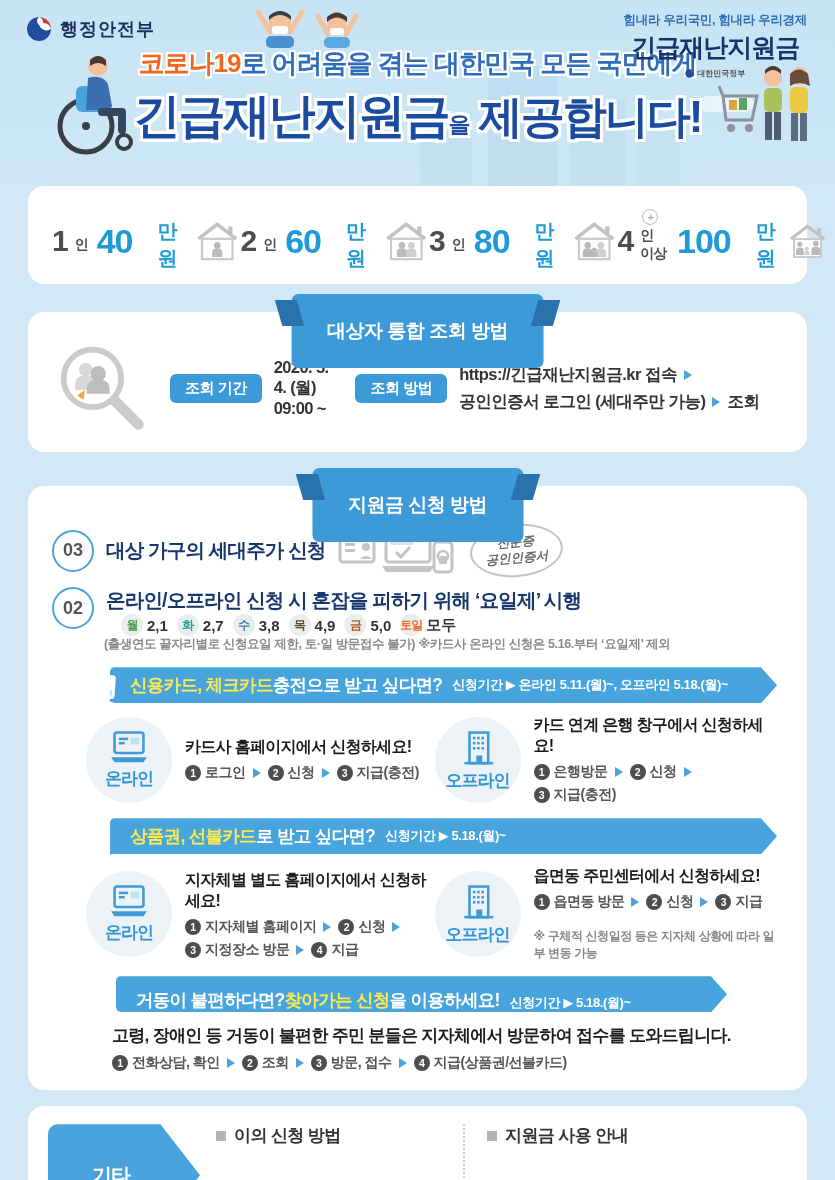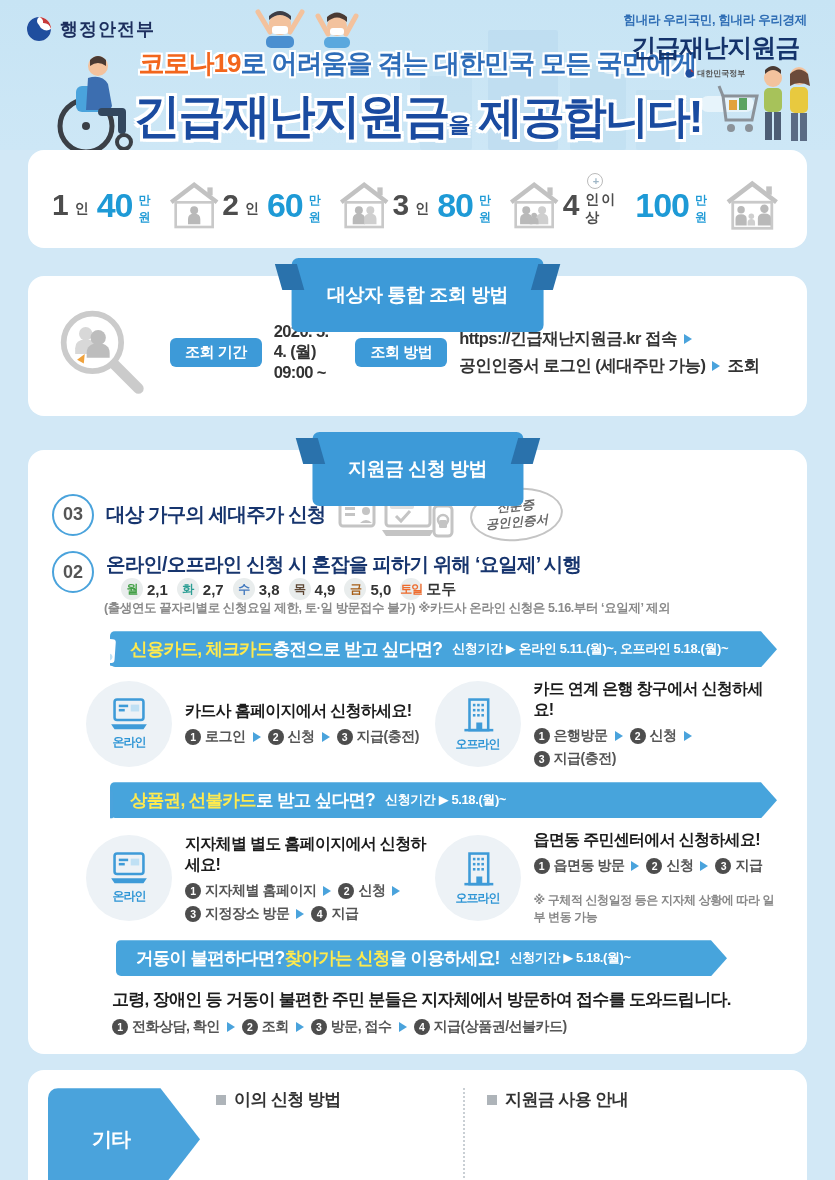--- a/index.html
+++ b/index.html
@@ -3,21 +3,21 @@
 <meta charset="utf-8">
 <style>
   html,body{margin:0;padding:0;}
   body{
     width:835px;height:1180px;overflow:hidden;position:relative;
     background:#d2e8f6;
     font-family:"Liberation Sans","DejaVu Sans",sans-serif;
     -webkit-font-smoothing:antialiased;
   }
   
-  .header{position:relative;height:150px;background:linear-gradient(#c7e4f4,#cde7f6);overflow:hidden;}
+  .header{position:relative;height:186px;background:linear-gradient(#c7e4f4,#cde7f6);overflow:hidden;}
   .bldg{position:absolute;bottom:0;background:#b9d9ee;opacity:.6;border-radius:2px;}
   .cloud{position:absolute;background:#eef7fd;border-radius:20px;opacity:.8;}
   .gov-logo-row{position:absolute;left:26px;top:16px;display:flex;align-items:center;gap:8px;z-index:3;}
   .gov-logo-row .mtext{font-size:18px;font-weight:800;color:#1d2f5e;letter-spacing:1px;}
   .brand{position:absolute;right:28px;top:12px;text-align:center;z-index:3;}
   .brand .slogan{font-size:12.5px;font-weight:800;color:#2f6eb5;letter-spacing:-0.3px;}
   .brand .prog{font-size:25px;font-weight:900;color:#14336b;letter-spacing:-1px;margin-top:2px;}
   .brand .gv{display:flex;align-items:center;justify-content:center;gap:3px;margin-top:4px;font-size:8px;color:#555;font-weight:700;}
   .headline{position:absolute;left:0;right:0;top:46px;text-align:center;z-index:2;}
   .hl1{font-size:26px;font-weight:900;letter-spacing:-1px;color:#2e6db9;
@@ -32,21 +32,21 @@
   .card{background:#fff;border-radius:16px;margin:0 28px;position:relative;}
   .card-elig{margin-top:0;padding:16px 18px 10px;}
   .bluebox{background:#3e9bd8;border-radius:9px;width:566px;margin:0 auto;text-align:center;padding:10px 8px 11px;}
   .bluebox .t1{color:#fff;font-size:23px;font-weight:900;letter-spacing:-1px;}
   .bluebox .t2{color:#eaf6ff;font-size:13px;font-weight:700;margin-top:3px;letter-spacing:-0.4px;}
   .amt-row{display:flex;justify-content:space-between;align-items:center;padding:12px 6px 6px;}
   .amt{display:flex;align-items:center;gap:6px;}
   .amt .n{font-size:30px;font-weight:900;color:#4d4d4d;}
   .amt .sfx{font-size:14px;font-weight:800;color:#4d4d4d;position:relative;top:4px;letter-spacing:-1px;}
   .amt .num{font-size:34px;font-weight:900;color:#1e9ad6;letter-spacing:-1px;margin-left:3px;}
-  .amt .unit{font-size:12px;font-weight:900;color:#1e9ad6;position:relative;top:4px;letter-spacing:-1px;}
+  .amt .unit{font-size:20px;font-weight:900;color:#1e9ad6;position:relative;top:4px;letter-spacing:-1px;margin-left:19px;}
   .pluswrap{position:relative;}
   .plus{position:absolute;top:-18px;left:2px;width:14px;height:14px;border:1.5px solid #bbb;border-radius:50%;
         color:#9fb6c6;font-size:11px;font-weight:800;display:flex;align-items:center;justify-content:center;background:#fff;}
   
   .ribbon{position:absolute;top:-18px;left:50%;transform:translateX(-50%);background:#3d9ad8;color:#fff;
           font-size:19px;font-weight:900;letter-spacing:-0.5px;padding:24px 36px;border-radius:7px;white-space:nowrap;z-index:2;}
   .ribbon::before{content:"";position:absolute;left:-13px;top:6px;width:22px;height:26px;background:#2a72ac;transform:skewX(16deg);z-index:-1;}
   .ribbon::after{content:"";position:absolute;right:-13px;top:6px;width:22px;height:26px;background:#2a72ac;transform:skewX(-16deg);z-index:-1;}
   
   .card-lookup{margin-top:28px;padding:30px 26px 18px;}
@@ -73,30 +73,30 @@
           margin:14px 6px 0 58px;border-radius:5px;
           clip-path:polygon(0 0,calc(100% - 16px) 0,100% 50%,calc(100% - 16px) 100%,0 100%);}
   .banner .hl{color:#ffea4d;font-weight:900;font-size:17.5px;letter-spacing:-0.7px;}
   .banner .tx{font-weight:900;font-size:17.5px;letter-spacing:-0.7px;}
   .banner .period{font-size:13px;font-weight:800;margin-left:10px;letter-spacing:-0.4px;}
   .banner-icon{position:absolute;left:-52px;top:-8px;}
   .twocol{display:flex;margin:12px 0 4px 34px;}
   .col{flex:1;display:flex;align-items:center;gap:13px;padding-right:6px;}
   .bigcirc{width:86px;height:86px;min-width:86px;border-radius:50%;background:#edf2f6;display:flex;flex-direction:column;
            align-items:center;justify-content:center;gap:3px;}
-  .bigcirc .lbl{color:#2e95d5;font-weight:900;font-size:12px;letter-spacing:-1px;}
+  .bigcirc .lbl{color:#2e95d5;font-weight:900;font-size:17px;letter-spacing:-1px;}
   .ctitle{font-size:16px;font-weight:900;color:#1c1c1c;letter-spacing:-0.7px;margin-bottom:6px;}
   .steps{font-size:14px;font-weight:700;color:#555;display:flex;align-items:center;flex-wrap:wrap;row-gap:5px;letter-spacing:-0.5px;}
   .fitem{display:inline-flex;align-items:center;gap:4px;white-space:nowrap;}
   .fnum{width:16px;height:16px;min-width:16px;border-radius:50%;background:#4d4d4d;color:#fff;font-size:10.5px;font-weight:800;
         display:inline-flex;align-items:center;justify-content:center;}
   .farrow{width:0;height:0;border-top:5px solid transparent;border-bottom:5px solid transparent;border-left:8px solid #4aa3dc;margin:0 7px;}
   .colnote{font-size:12px;font-weight:700;color:#888;margin-top:17px;letter-spacing:-0.4px;}
   .visit{margin-top:14px;position:relative;}
-  .visit .banner{margin-right:56px;}
+  .visit .banner{margin-right:56px;align-items:flex-end;}
   .visit-desc{font-size:17px;font-weight:900;color:#1c1c1c;letter-spacing:-0.7px;margin:12px 0 7px 60px;}
   .visit-steps{margin-left:60px;}
   
   .card-footer{margin-top:16px;padding:18px 20px;display:flex;align-items:flex-start;gap:16px;}
   .chev{background:#4aa3dc;color:#fff;width:152px;min-width:152px;height:102px;display:flex;flex-direction:column;align-items:center;
         justify-content:center;font-weight:900;font-size:20px;letter-spacing:-1px;line-height:1.4;
         clip-path:polygon(0 0,74% 0,100% 50%,74% 100%,0 100%);border-radius:10px;padding-right:26px;box-sizing:border-box;}
   .fcol{flex:1;}
   .ftitle{display:flex;align-items:center;font-size:17px;font-weight:900;color:#333;letter-spacing:-0.6px;margin-bottom:9px;}
   .sq{display:inline-block;width:10px;height:10px;background:#aeb4b9;margin-right:8px;}

